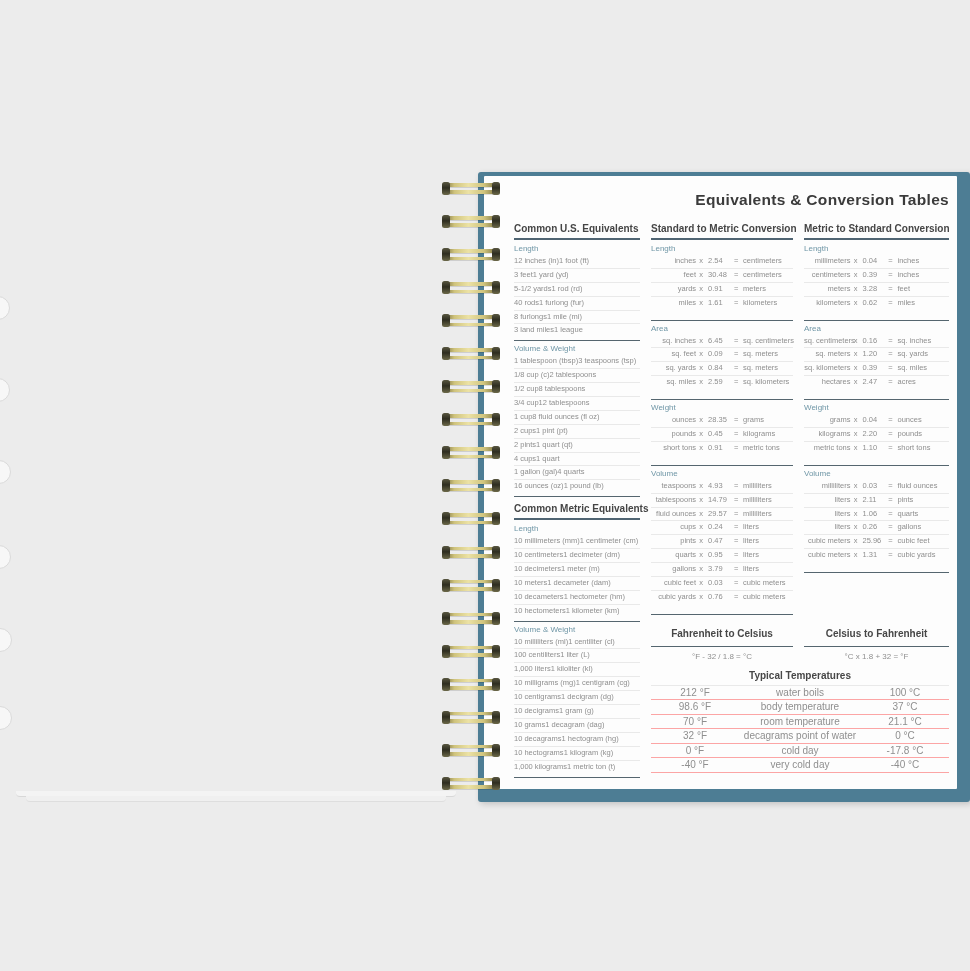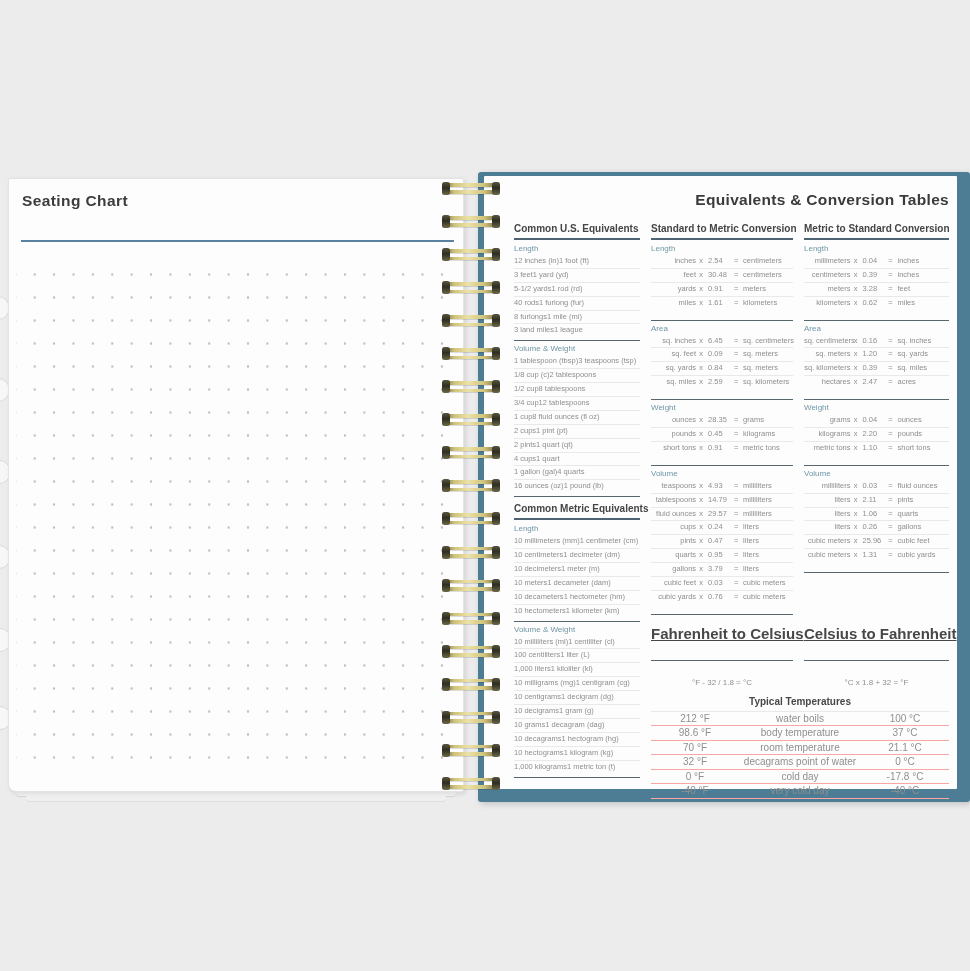--- a/index.html
+++ b/index.html
@@ -60,23 +60,23 @@
   .cv-op{text-align:center;}
   .cv-factor{text-align:left;padding-left:2px;}
   .cv-to{text-align:left;padding-left:2px;}
 
   .metric-tbl{margin-top:5px;}
 
   
   .formula-row{display:flex;gap:11px;margin-top:13px;}
   .f-block{width:142px;flex:none;}
   .c-block{width:145px;flex:none;}
-  .formula-title{text-align:center;font-size:15px;font-weight:700;color:#474747;line-height:12px;
-    padding-bottom:20px;border-bottom:1.5px solid #55666f;white-space:nowrap;text-decoration:underline;}
-  .formula-text{text-align:center;font-size:8px;color:#8f8f8f;padding:5px 0 2px;margin-top:12px;}
+  .formula-title{text-align:center;font-size:10px;font-weight:700;color:#474747;line-height:12px;
+    padding-bottom:6px;border-bottom:1.5px solid #55666f;white-space:nowrap;}
+  .formula-text{text-align:center;font-size:8px;color:#8f8f8f;padding:5px 0 2px;}
   .temps-title{text-align:center;font-size:10px;font-weight:700;color:#474747;margin-top:7px;margin-bottom:4px;}
   .tp-rows{border-top:1px solid #e9e9e9;}
   .tp-row{display:grid;grid-template-columns:88px 1fr 88px;font-size:10px;color:#8f8f8f;
     line-height:13.5px;height:14.5px;border-bottom:1px solid #fca5a5;box-sizing:border-box;}
   .tp-row span{text-align:center;}
 </style>
 </head>
 <body>
 
 <div id="stage">
@@ -84,25 +84,20 @@
   <div class="edge-arc" style="left:-14px;top:296px;"></div>
   <div class="edge-arc" style="left:-14px;top:378px;"></div>
   <div class="edge-arc" style="left:-13px;top:460px;"></div>
   <div class="edge-arc" style="left:-13px;top:545px;"></div>
   <div class="edge-arc" style="left:-12px;top:628px;"></div>
   <div class="edge-arc" style="left:-12px;top:706px;"></div>
 
   <div class="under-strip1"></div>
   <div class="under-strip2"></div>
 
-  <div class="left-page">
-    <div class="left-title">Seating Chart</div>
-    <div class="blue-rule"></div>
-    <div class="dotgrid"></div>
-  </div>
 
   <div class="teal-panel">
     <div class="white-sheet">
       <div class="sheet-content">
 
         <h1 class="right-title">Equivalents &amp; Conversion Tables</h1>
 
         <div class="cols">
 
           <div class="col1">

